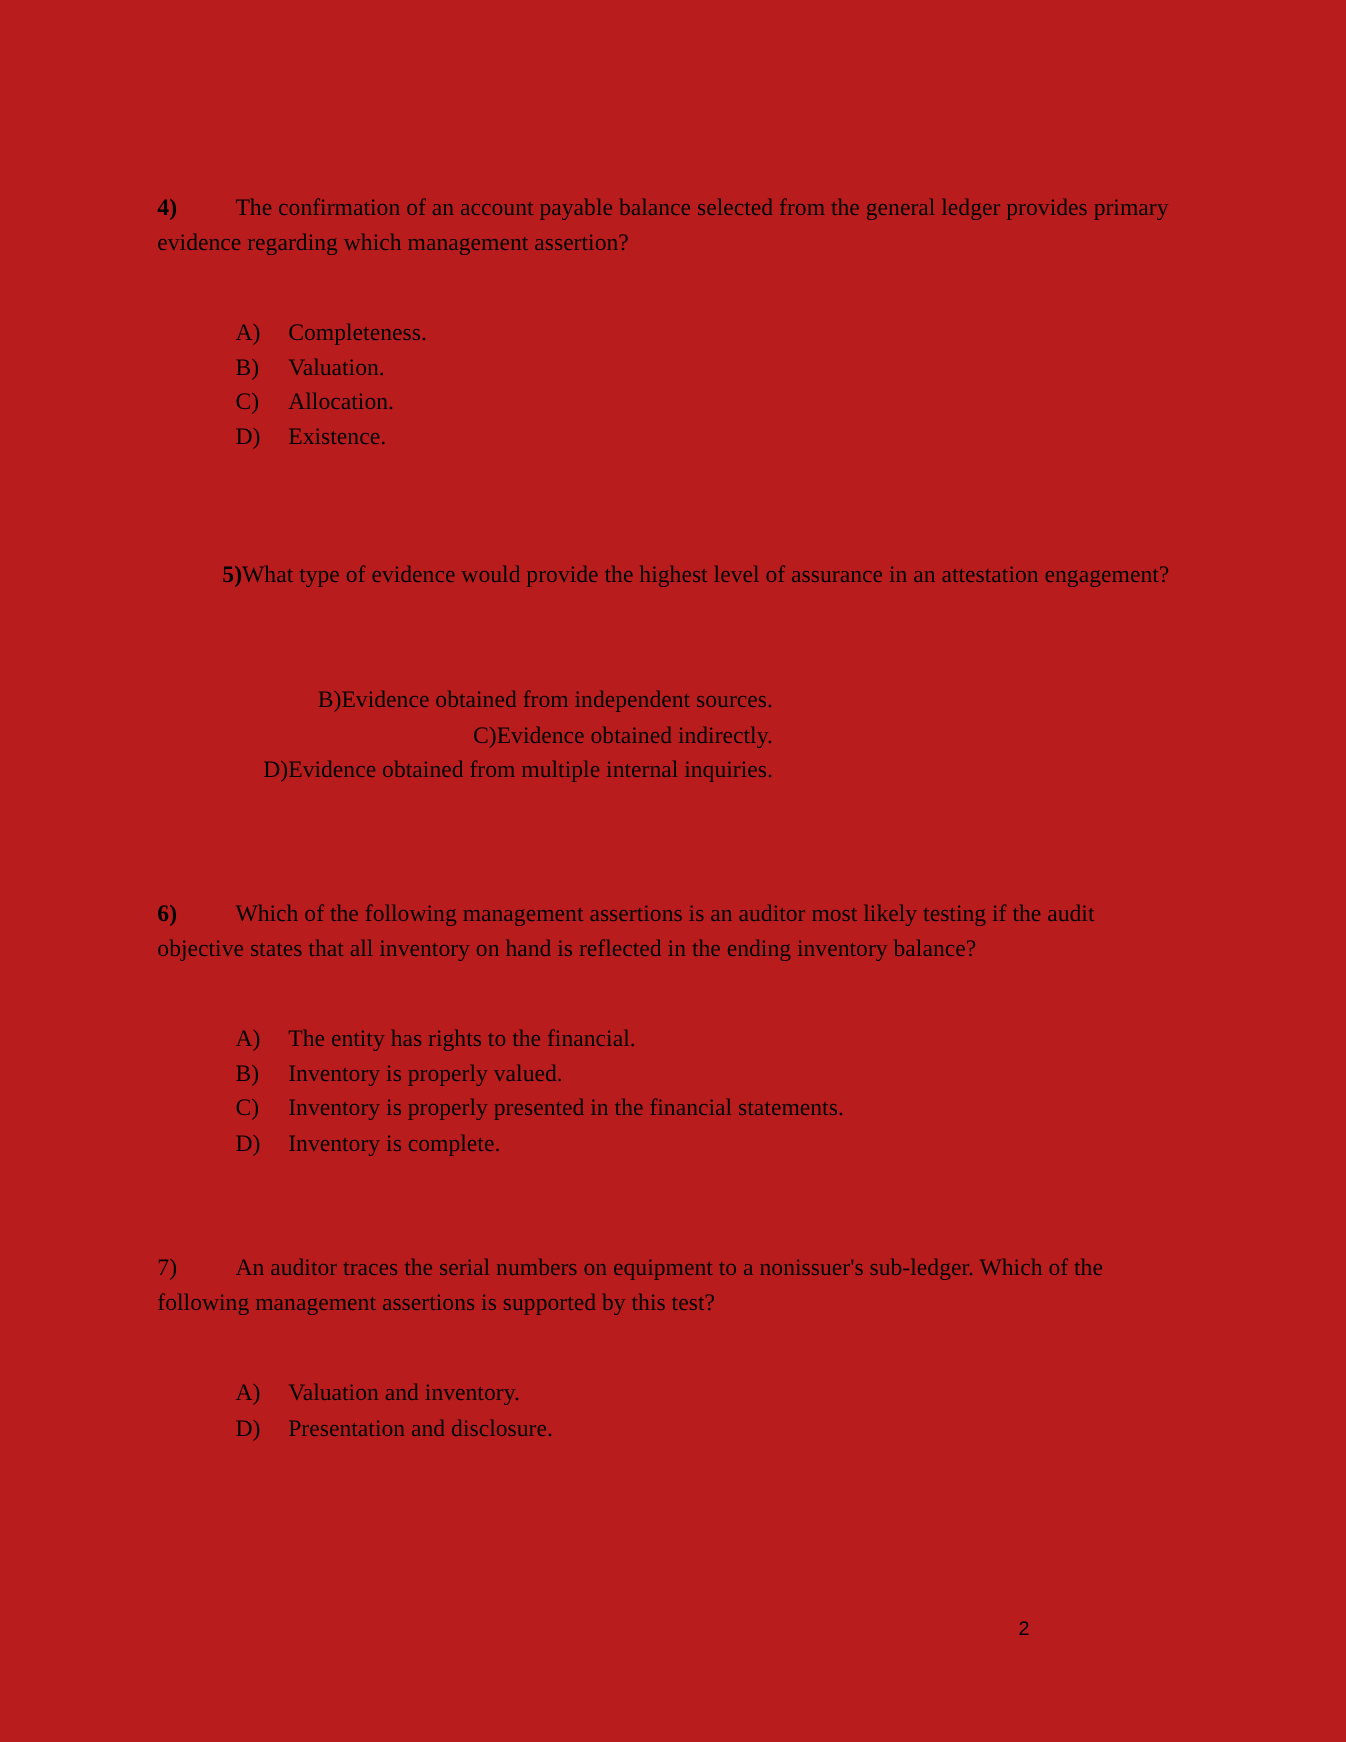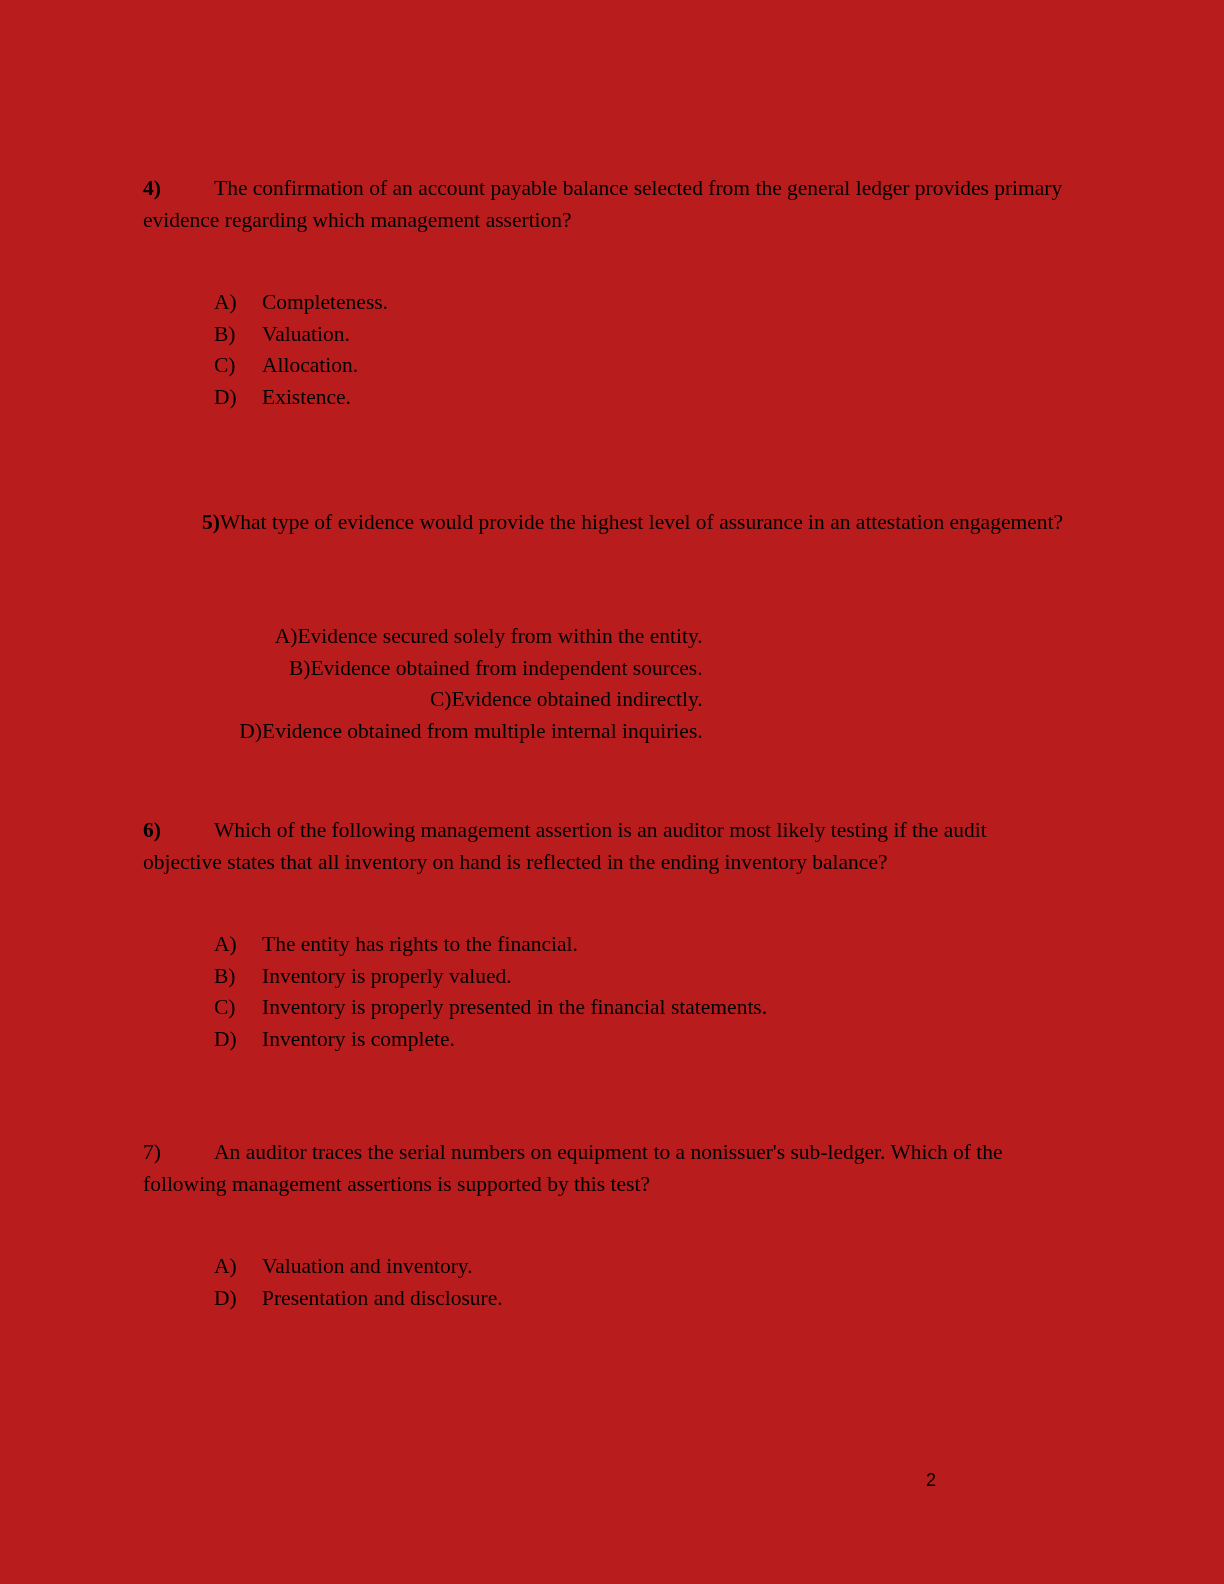--- a/index.html
+++ b/index.html
@@ -24,29 +24,28 @@
       <li class="opt"><span class="opt-letter">A)</span><span>Completeness.</span></li>
       <li class="opt"><span class="opt-letter">B)</span><span>Valuation.</span></li>
       <li class="opt"><span class="opt-letter">C)</span><span>Allocation.</span></li>
       <li class="opt"><span class="opt-letter">D)</span><span>Existence.</span></li>
     </ul>
   </div>
 
   <div class="question" style="top:507px;text-align:right;">
     <p class="stem"><span class="qnum">5)</span><span>What type of evidence would provide the highest level of assurance in an attestation engagement?</span></p>
     <ul class="options" style="top:114px;">
-      <li class="opt"><span class="opt-letter">A)</span><span>Evidence secured solely from within the entity.</span></li>
       <li class="opt"><span class="opt-letter">B)</span><span>Evidence obtained from independent sources.</span></li>
       <li class="opt"><span class="opt-letter">C)</span><span>Evidence obtained indirectly.</span></li>
       <li class="opt"><span class="opt-letter">D)</span><span>Evidence obtained from multiple internal inquiries.</span></li>
     </ul>
   </div>
 
   <div class="question" style="top:815px;">
-    <p class="stem"><span class="qnum">6)</span><span>Which of the following management assertion is an auditor most likely testing if the audit objective states that all inventory on hand is reflected in the ending inventory balance?</span></p>
+    <p class="stem"><span class="qnum">6)</span><span>Which of the following management assertions is an auditor most likely testing if the audit objective states that all inventory on hand is reflected in the ending inventory balance?</span></p>
     <ul class="options" style="top:114px;">
       <li class="opt"><span class="opt-letter">A)</span><span>The entity has rights to the financial.</span></li>
       <li class="opt"><span class="opt-letter">B)</span><span>Inventory is properly valued.</span></li>
       <li class="opt"><span class="opt-letter">C)</span><span>Inventory is properly presented in the financial statements.</span></li>
       <li class="opt"><span class="opt-letter">D)</span><span>Inventory is complete.</span></li>
     </ul>
   </div>
 
   <div class="question" style="top:1137px;">
     <p class="stem"><span class="qnum" style="font-weight:normal;">7)</span><span>An auditor traces the serial numbers on equipment to a nonissuer's sub-ledger. Which of the following management assertions is supported by this test?</span></p>

